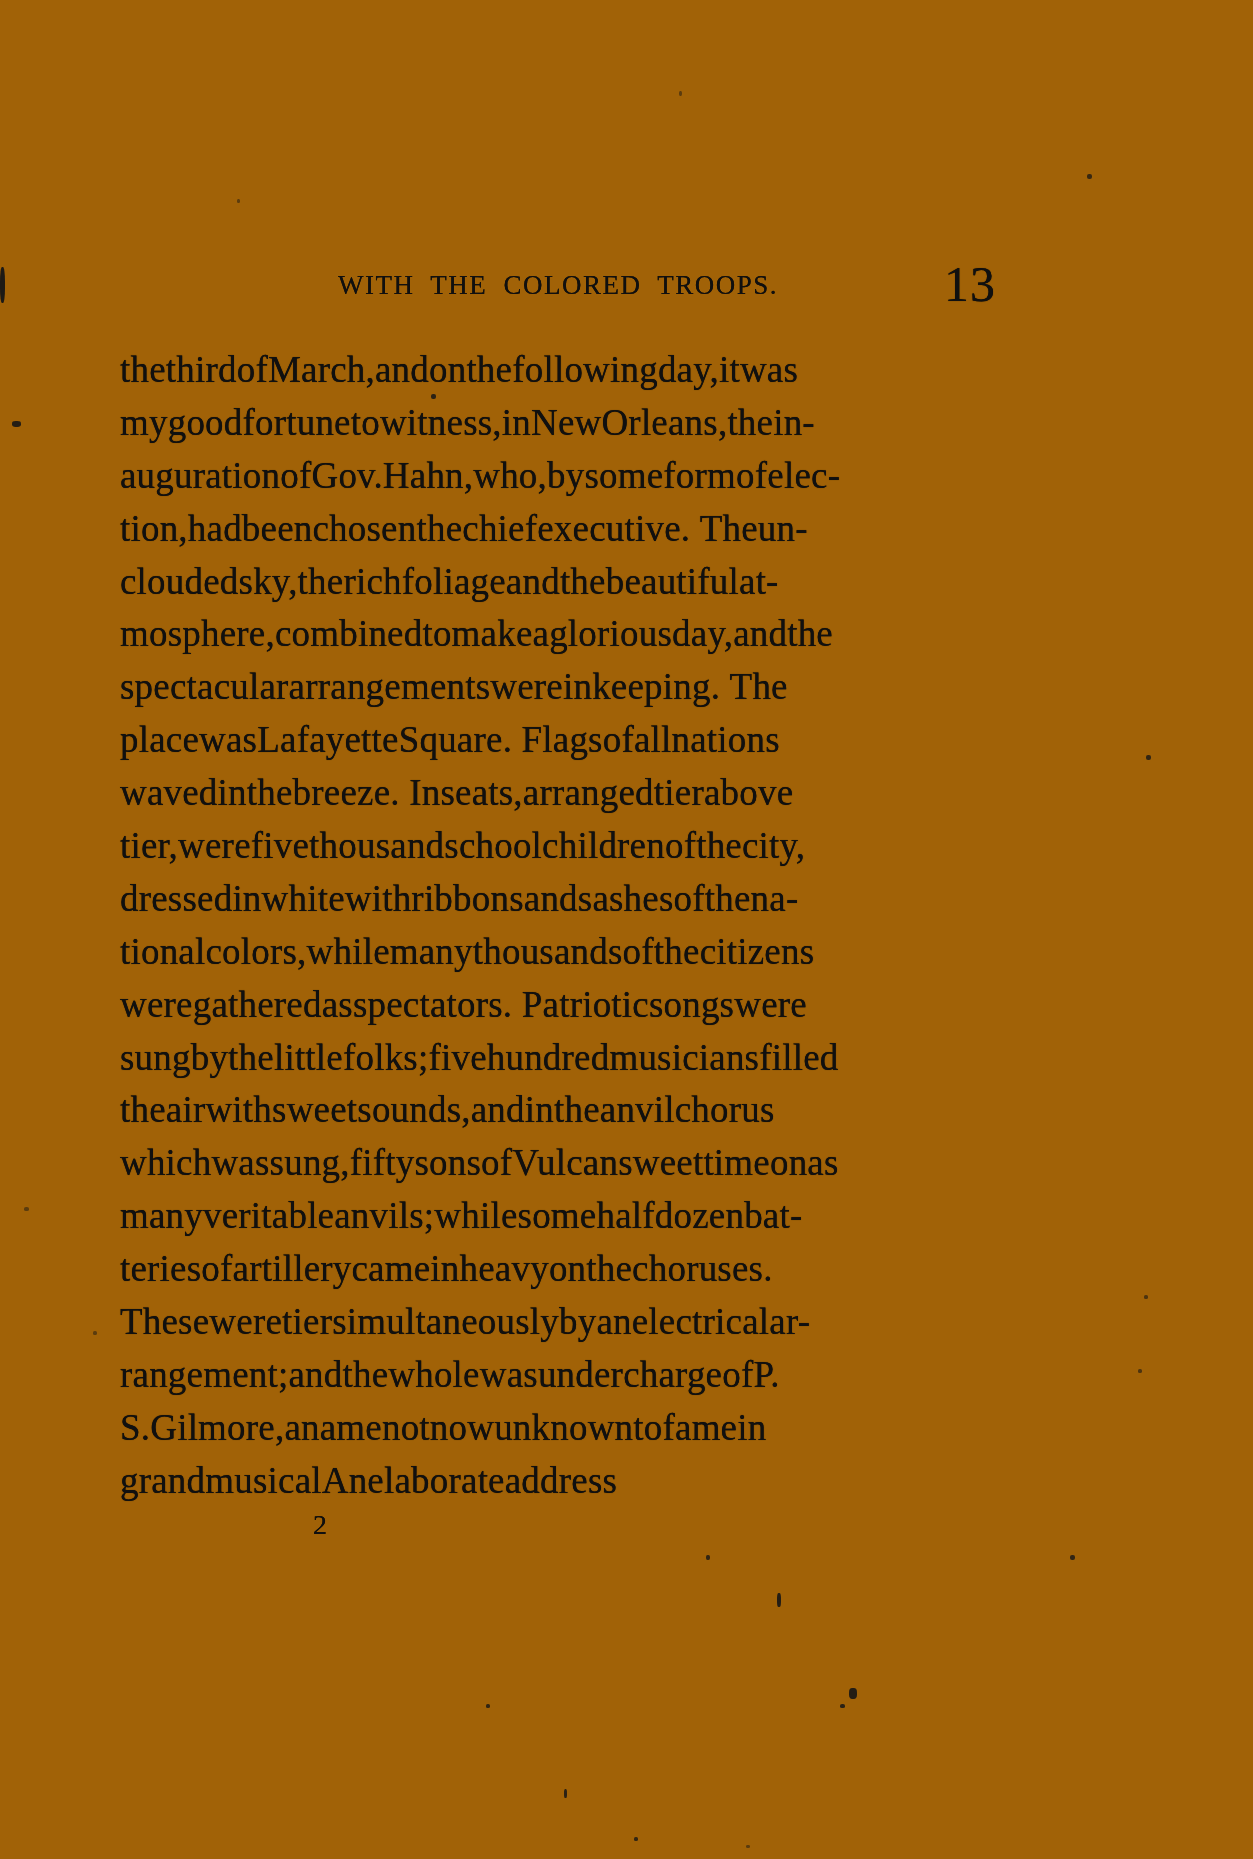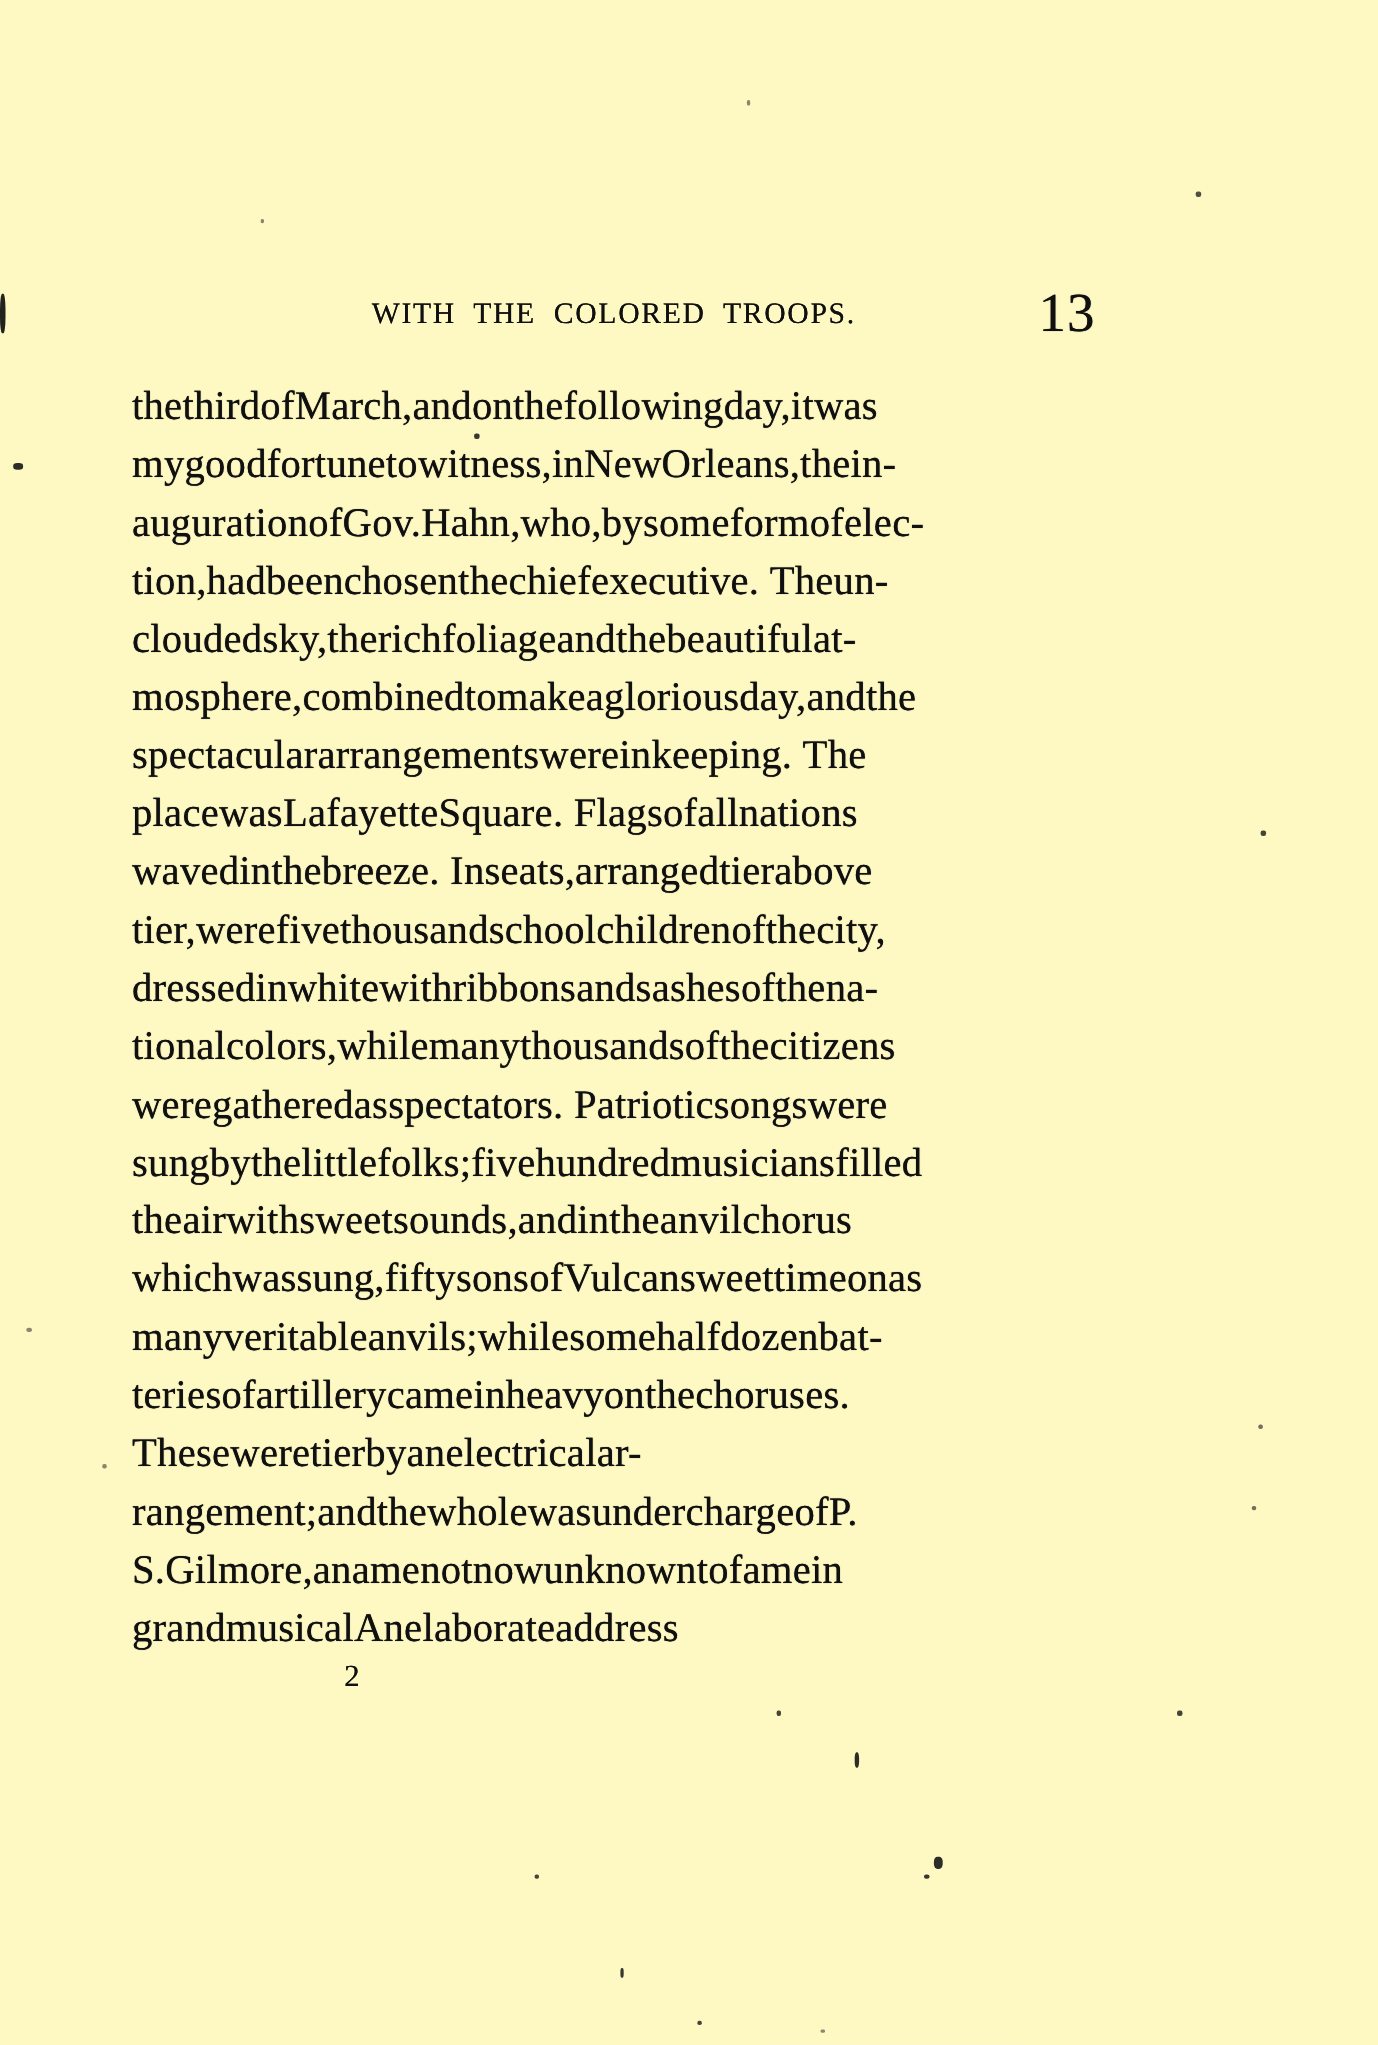--- a/index.html
+++ b/index.html
@@ -4,21 +4,21 @@
 <style>
   html, body {
     margin: 0;
     padding: 0;
     background: #e9e9e9;
   }
   #page {
     position: relative;
     width: 1253px;
     height: 1859px;
-    background: #fef9c3;
+    background: #a16207;
     overflow: hidden;
     font-family: "Liberation Serif", "DejaVu Serif", serif;
     color: #101010;
   }
   
   #header {
     position: absolute;
     left: 120px;
     top: 0;
     width: 876px;
@@ -101,21 +101,21 @@
     <div class="text-line"><span>waved</span><span>in</span><span>the</span><span>breeze.&nbsp;</span><span>In</span><span>seats,</span><span>arranged</span><span>tier</span><span>above</span></div>
     <div class="text-line"><span>tier,</span><span>were</span><span>five</span><span>thousand</span><span>school</span><span>children</span><span>of</span><span>the</span><span>city,</span></div>
     <div class="text-line"><span>dressed</span><span>in</span><span>white</span><span>with</span><span>ribbons</span><span>and</span><span>sashes</span><span>of</span><span>the</span><span>na-</span></div>
     <div class="text-line"><span>tional</span><span>colors,</span><span>while</span><span>many</span><span>thousands</span><span>of</span><span>the</span><span>citizens</span></div>
     <div class="text-line"><span>were</span><span>gathered</span><span>as</span><span>spectators.&nbsp;</span><span>Patriotic</span><span>songs</span><span>were</span></div>
     <div class="text-line"><span>sung</span><span>by</span><span>the</span><span>little</span><span>folks;</span><span>five</span><span>hundred</span><span>musicians</span><span>filled</span></div>
     <div class="text-line"><span>the</span><span>air</span><span>with</span><span>sweet</span><span>sounds,</span><span>and</span><span>in</span><span>the</span><span>anvil</span><span>chorus</span></div>
     <div class="text-line"><span>which</span><span>was</span><span>sung,</span><span>fifty</span><span>sons</span><span>of</span><span>Vulcan</span><span>sweet</span><span>time</span><span>on</span><span>as</span></div>
     <div class="text-line"><span>many</span><span>veritable</span><span>anvils</span><span>;</span><span>while</span><span>some</span><span>half</span><span>dozen</span><span>bat-</span></div>
     <div class="text-line"><span>teries</span><span>of</span><span>artillery</span><span>came</span><span>in</span><span>heavy</span><span>on</span><span>the</span><span>choruses.</span></div>
-    <div class="text-line"><span>These</span><span>were</span><span>tier</span><span>by</span><span>an</span><span>electrical</span><span>ar-</span></div>
+    <div class="text-line"><span>These</span><span>were</span><span>tier</span><span>simultaneously</span><span>by</span><span>an</span><span>electrical</span><span>ar-</span></div>
     <div class="text-line"><span>rangement;</span><span>and</span><span>the</span><span>whole</span><span>was</span><span>under</span><span>charge</span><span>of</span><span>P.</span></div>
     <div class="text-line"><span>S.</span><span>Gilmore,</span><span>a</span><span>name</span><span>not</span><span>now</span><span>unknown</span><span>to</span><span>fame</span><span>in</span></div>
     <div class="text-line"><span>grand</span><span>musical</span><span>An</span><span>elaborate</span><span>address</span></div>
   </div>
 
   <div id="signature-mark">2</div>
 
   <div id="artifacts">
       <div class="speck" style="left: 0px; top: 267px; width: 5px; height: 36px; opacity: 0.95;"></div>
       <div class="speck" style="left: 12px; top: 421px; width: 9px; height: 6px; opacity: 0.9;"></div>

